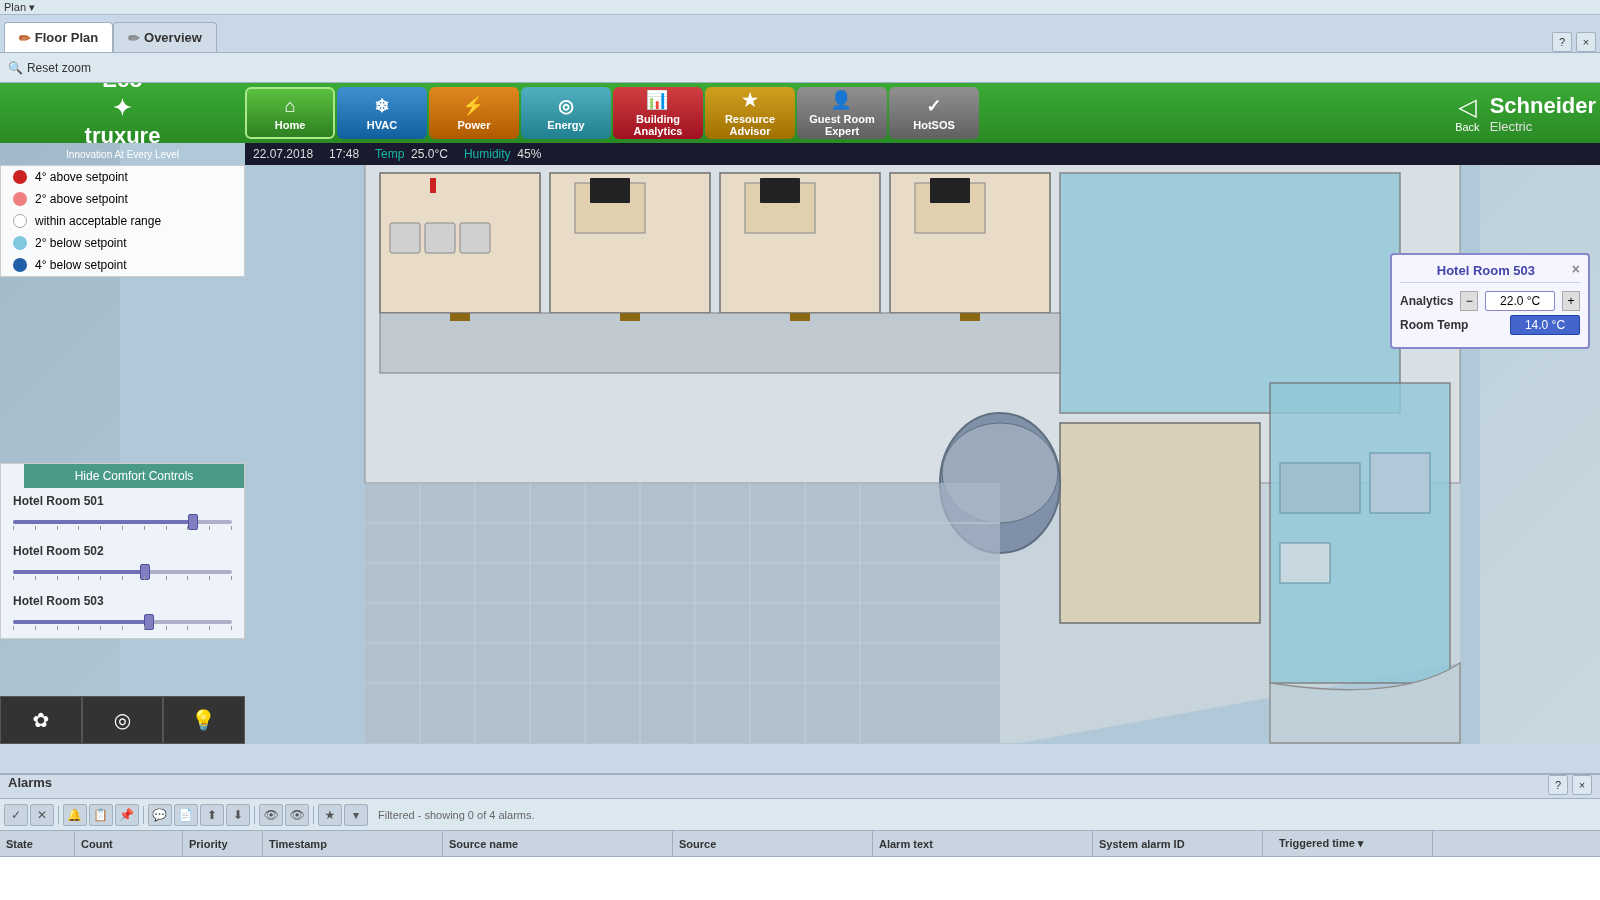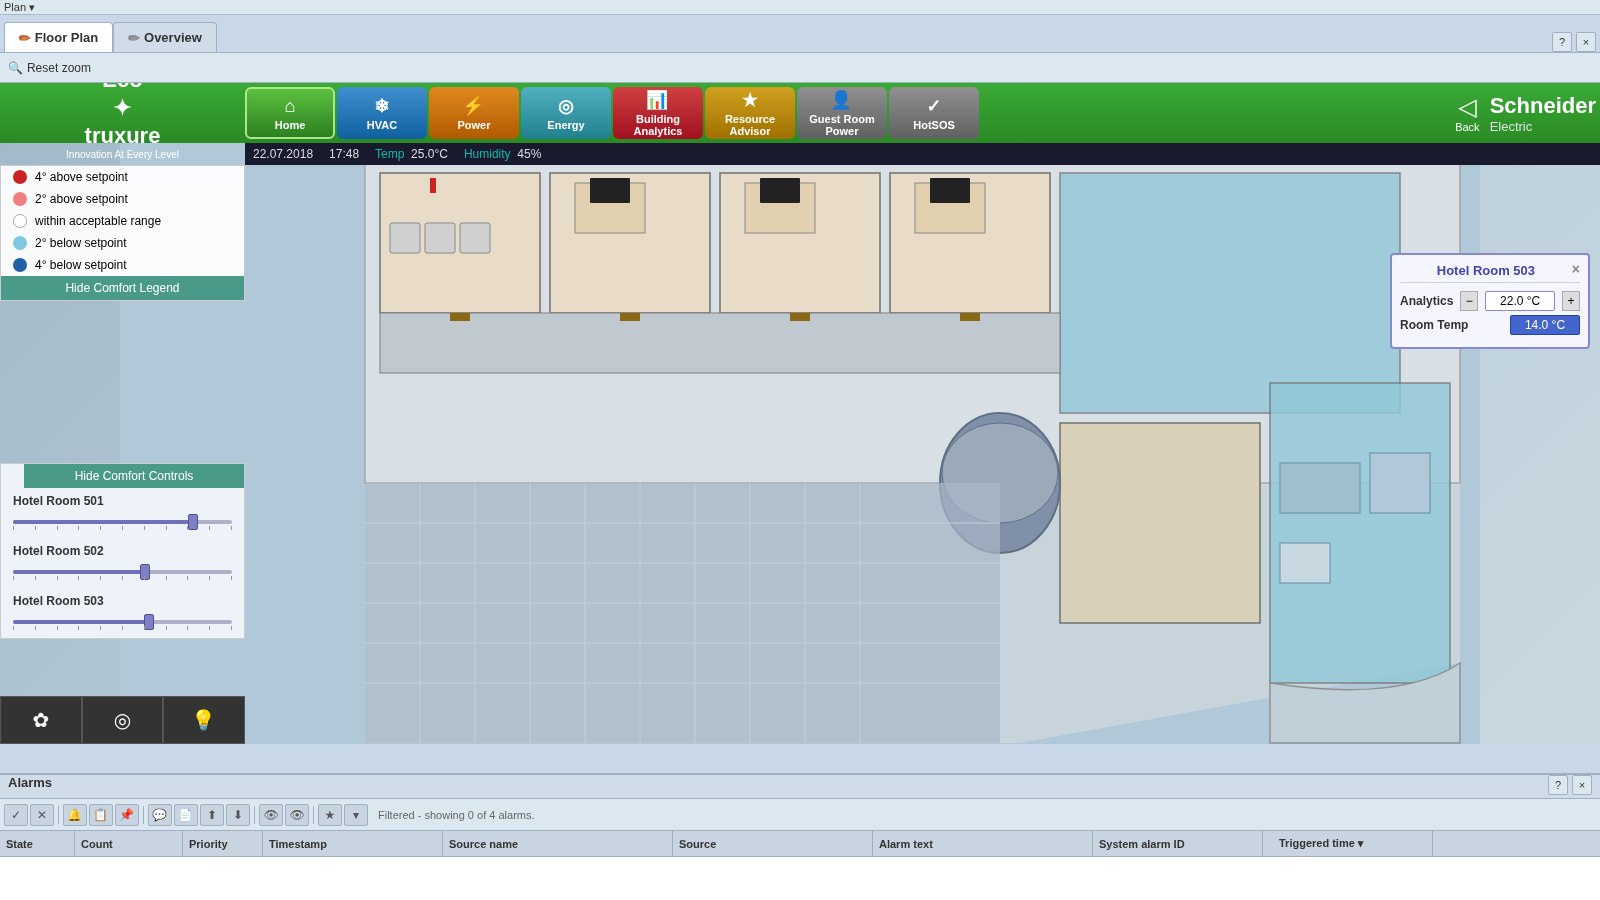--- a/index.html
+++ b/index.html
@@ -248,21 +248,21 @@
       <button class="nav-btn building">
         <span class="nav-icon">📊</span>
         <span>Building Analytics</span>
       </button>
       <button class="nav-btn resource">
         <span class="nav-icon">★</span>
         <span>Resource Advisor</span>
       </button>
       <button class="nav-btn guest">
         <span class="nav-icon">👤</span>
-        <span>Guest Room Power</span>
+        <span>Guest Room Expert</span>
       </button>
       <button class="nav-btn hotsos">
         <span class="nav-icon">✓</span>
         <span>HotSOS</span>
       </button>
     </div>
     <div id="back-btn">
       <span id="back-arrow">◁</span>
       <span>Back</span>
     </div>
@@ -299,21 +299,20 @@
       <span>within acceptable range</span>
     </div>
     <div class="legend-item">
       <div class="legend-dot dot-lightblue"></div>
       <span>2° below setpoint</span>
     </div>
     <div class="legend-item">
       <div class="legend-dot dot-darkblue"></div>
       <span>4° below setpoint</span>
     </div>
-    <div id="hide-legend-btn">Hide Comfort Legend</div>
   </div>
 
   <div id="comfort-panel">
     <div id="hide-controls-btn">Hide Comfort Controls</div>
 
     <div class="room-control">
       <div class="room-name">Hotel Room 501</div>
       <div class="slider-container">
         <div class="slider-track"></div>
         <div class="slider-fill" style="left:0;width:82%;"></div>

